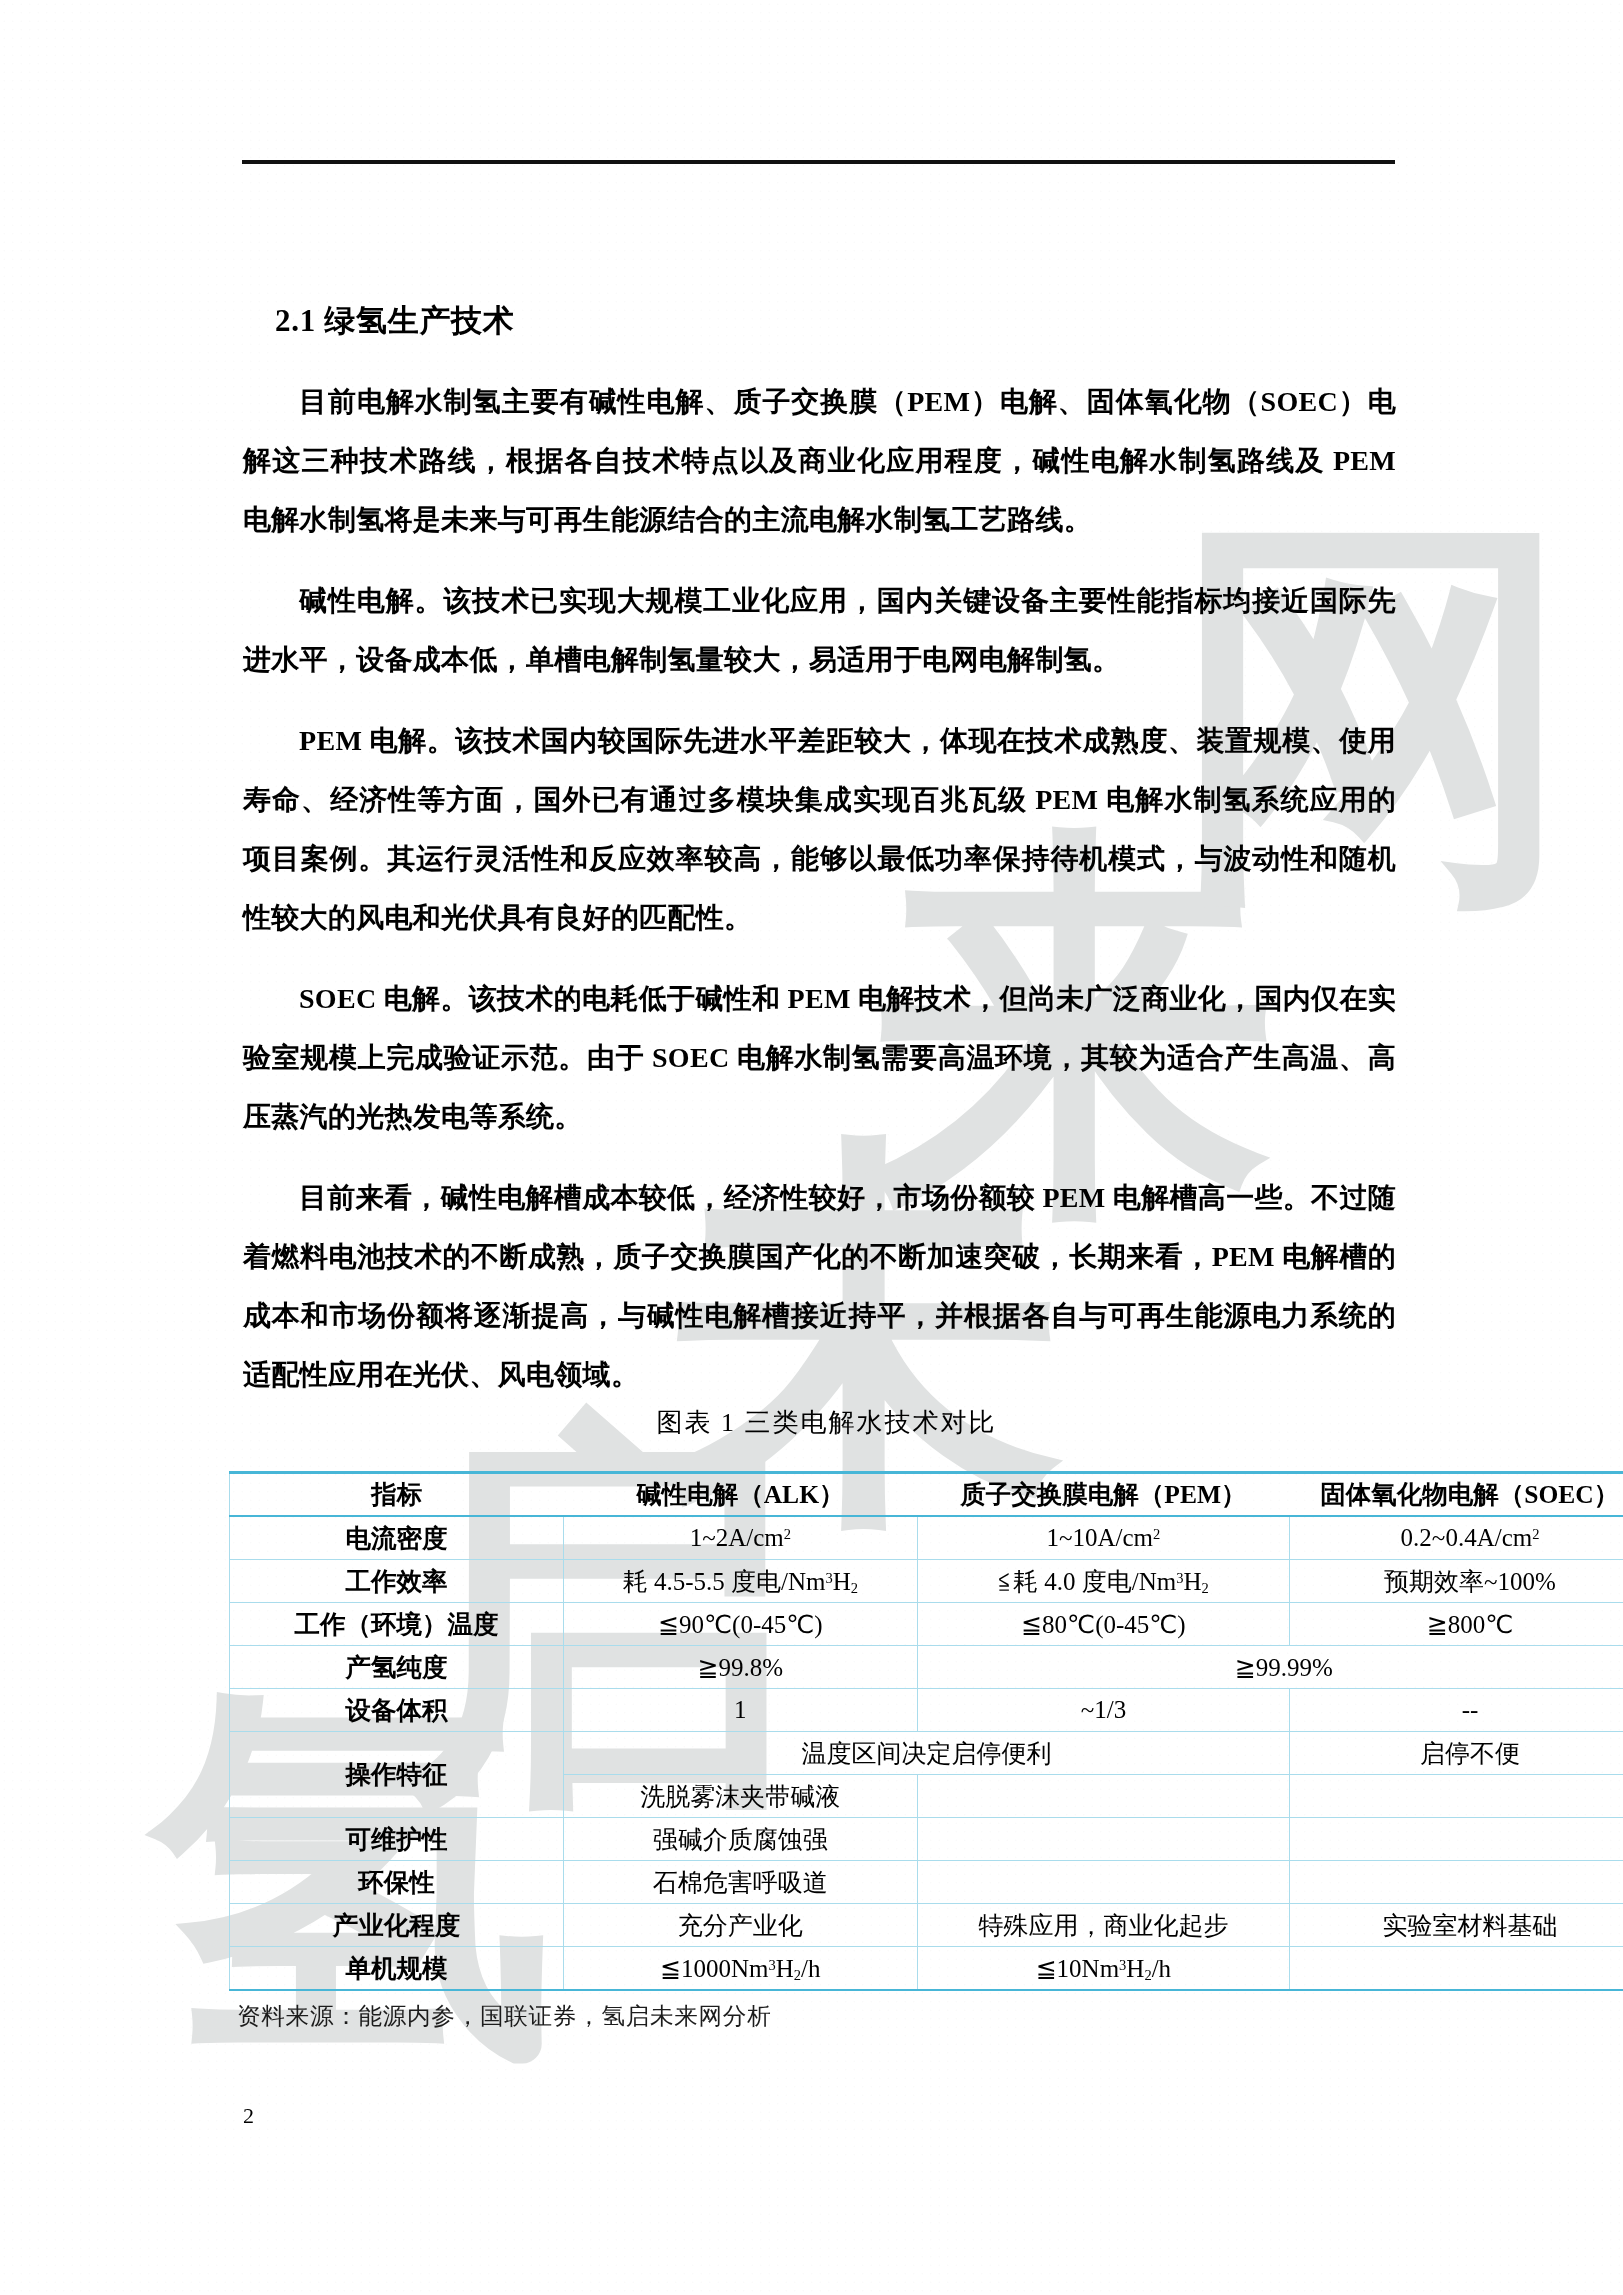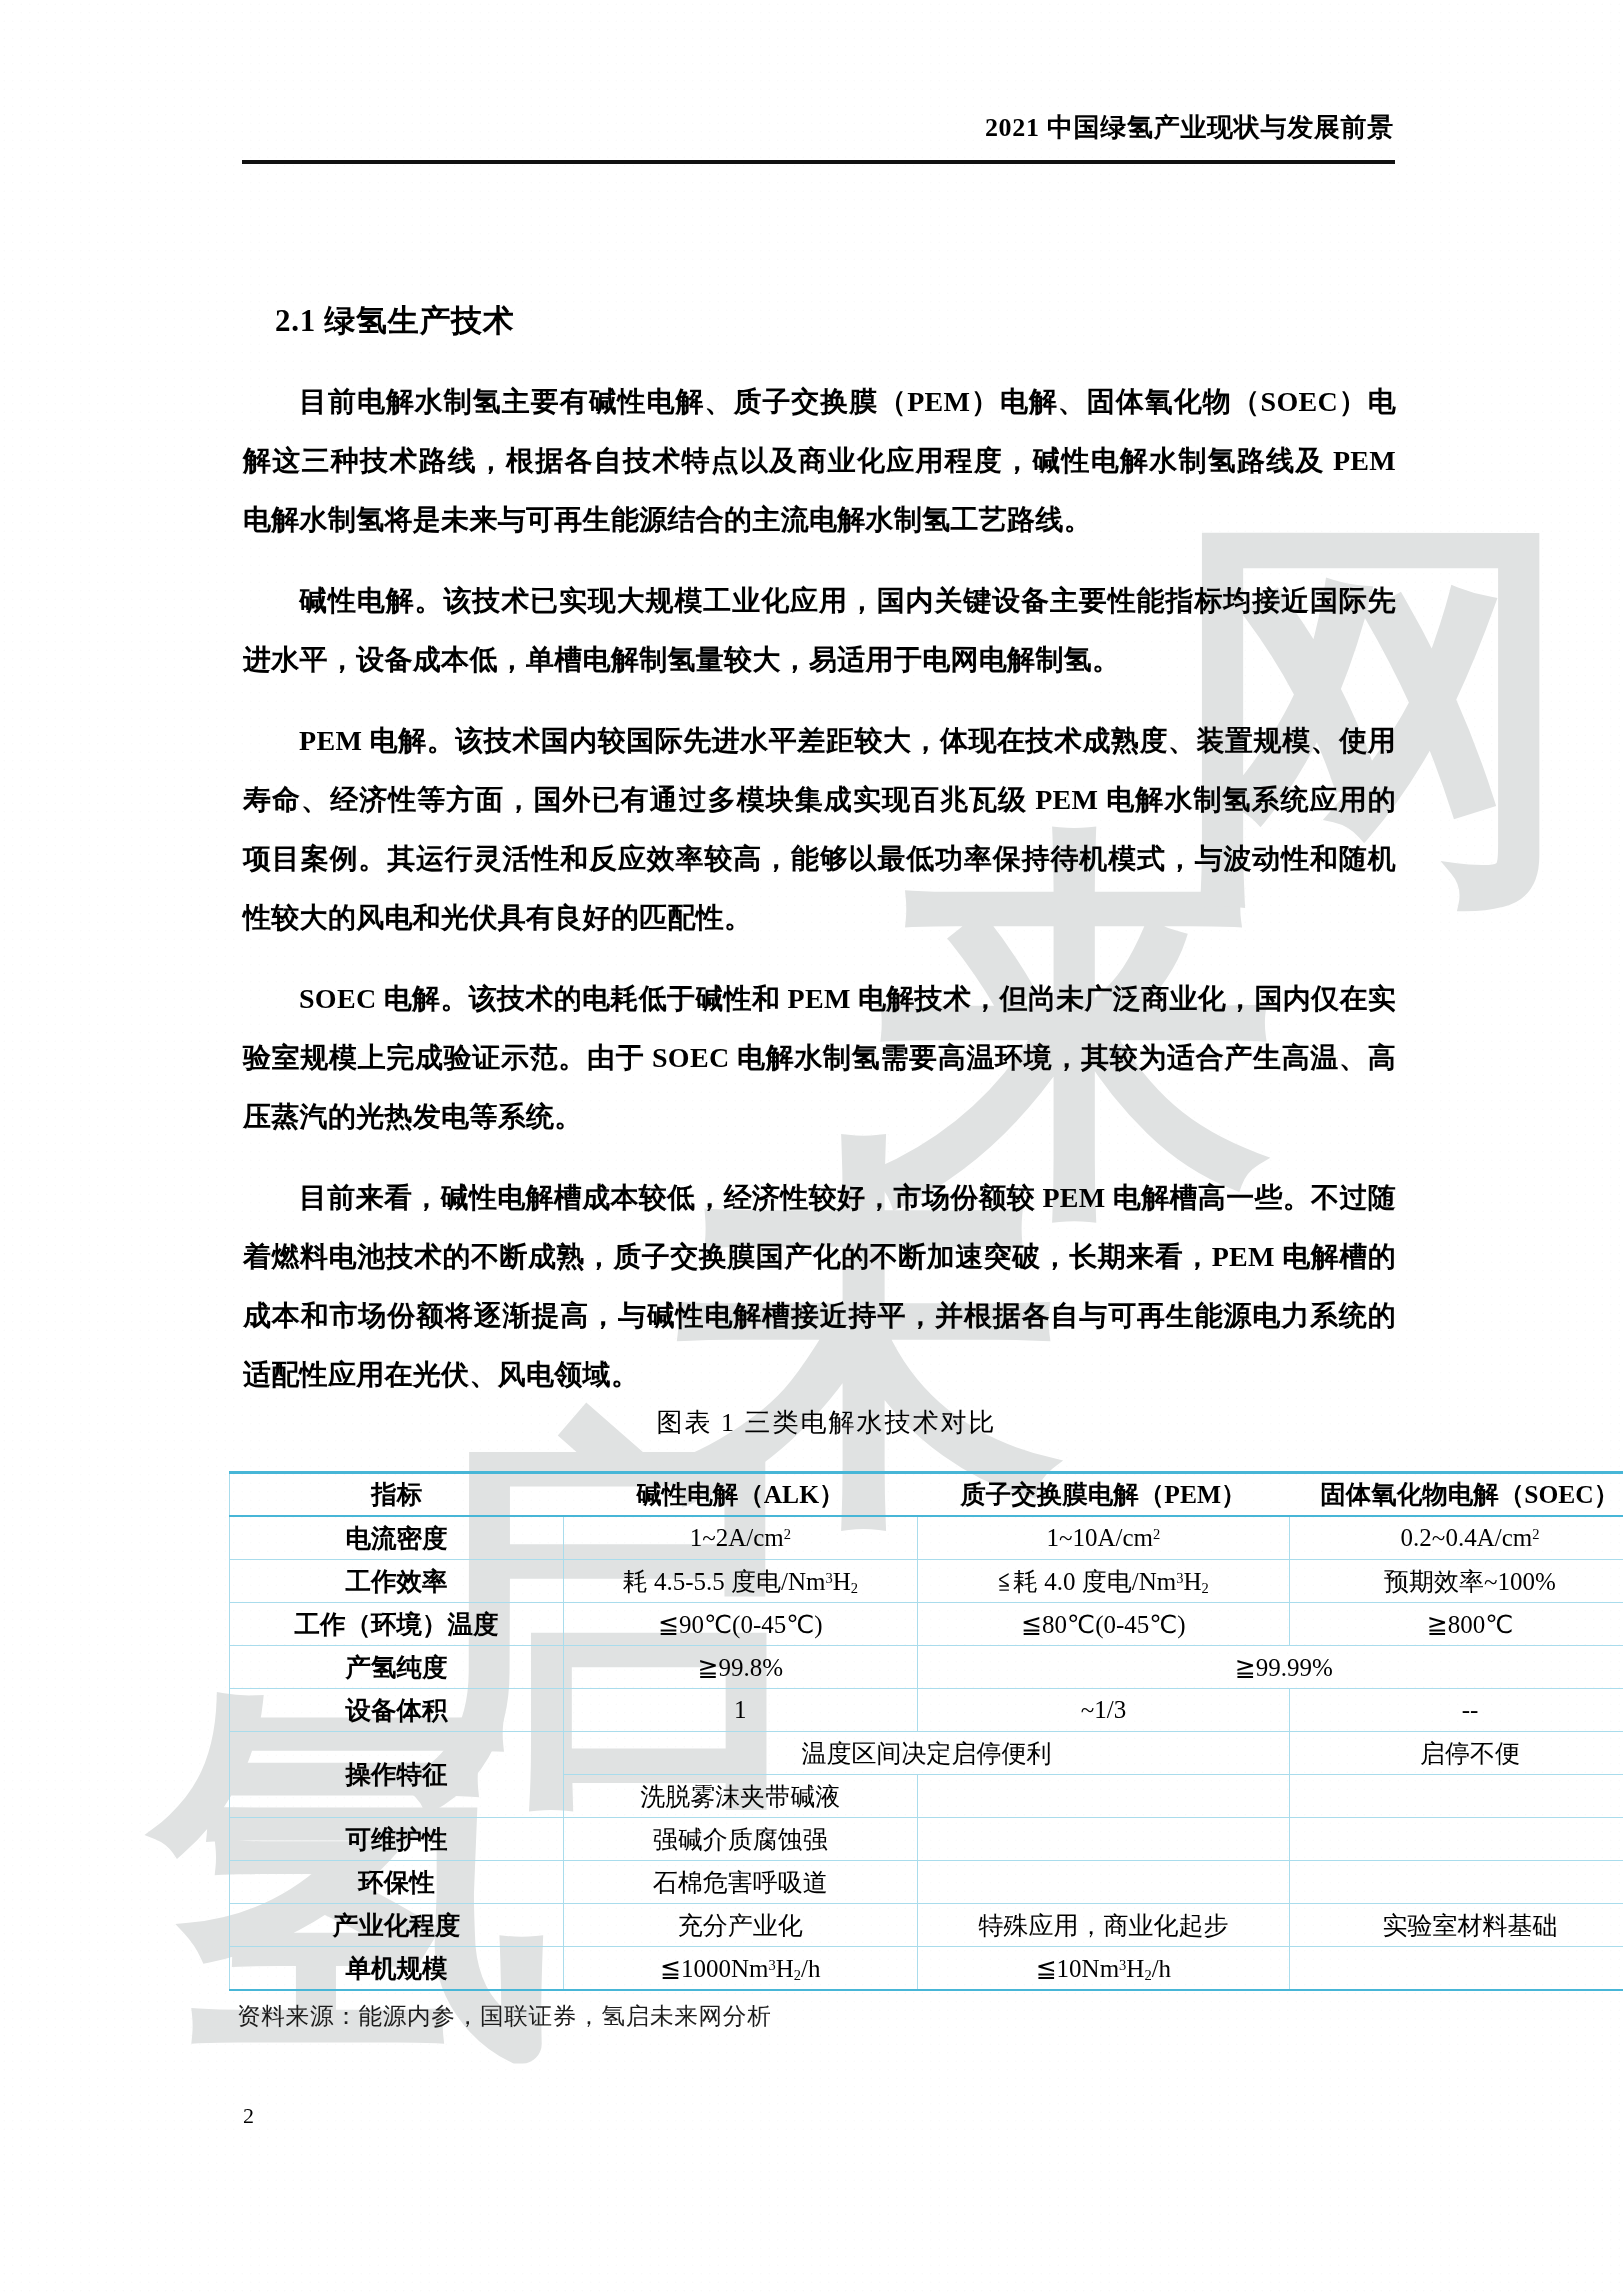--- a/index.html
+++ b/index.html
@@ -63,21 +63,20 @@
 
   <div class="watermark" id="watermark">
       <span style="left: 150px; top: 1675px;">氢</span>
       <span style="left: 393px; top: 1413px;">启</span>
       <span style="left: 661px; top: 1132px;">未</span>
       <span style="left: 870px; top: 824px;">来</span>
       <span style="left: 1171px; top: 510px;">网</span>
     </div>
 
   <div class="layer">
-    <div class="header-title">2021 中国绿氢产业现状与发展前景</div>
     <div class="header-rule"></div>
 
     <h2 class="doc-h2">2.1 绿氢生产技术</h2>
 
     <div class="paragraphs" id="paragraphs">
         <p>目前电解水制氢主要有碱性电解、质子交换膜（PEM）电解、固体氧化物（SOEC）电解这三种技术路线，根据各自技术特点以及商业化应用程度，碱性电解水制氢路线及 PEM 电解水制氢将是未来与可再生能源结合的主流电解水制氢工艺路线。</p>
         <p>碱性电解。该技术已实现大规模工业化应用，国内关键设备主要性能指标均接近国际先进水平，设备成本低，单槽电解制氢量较大，易适用于电网电解制氢。</p>
         <p>PEM 电解。该技术国内较国际先进水平差距较大，体现在技术成熟度、装置规模、使用寿命、经济性等方面，国外已有通过多模块集成实现百兆瓦级 PEM 电解水制氢系统应用的项目案例。其运行灵活性和反应效率较高，能够以最低功率保持待机模式，与波动性和随机性较大的风电和光伏具有良好的匹配性。</p>
         <p>SOEC 电解。该技术的电耗低于碱性和 PEM 电解技术，但尚未广泛商业化，国内仅在实验室规模上完成验证示范。由于 SOEC 电解水制氢需要高温环境，其较为适合产生高温、高压蒸汽的光热发电等系统。</p>
         <p>目前来看，碱性电解槽成本较低，经济性较好，市场份额较 PEM 电解槽高一些。不过随着燃料电池技术的不断成熟，质子交换膜国产化的不断加速突破，长期来看，PEM 电解槽的成本和市场份额将逐渐提高，与碱性电解槽接近持平，并根据各自与可再生能源电力系统的适配性应用在光伏、风电领域。</p>

